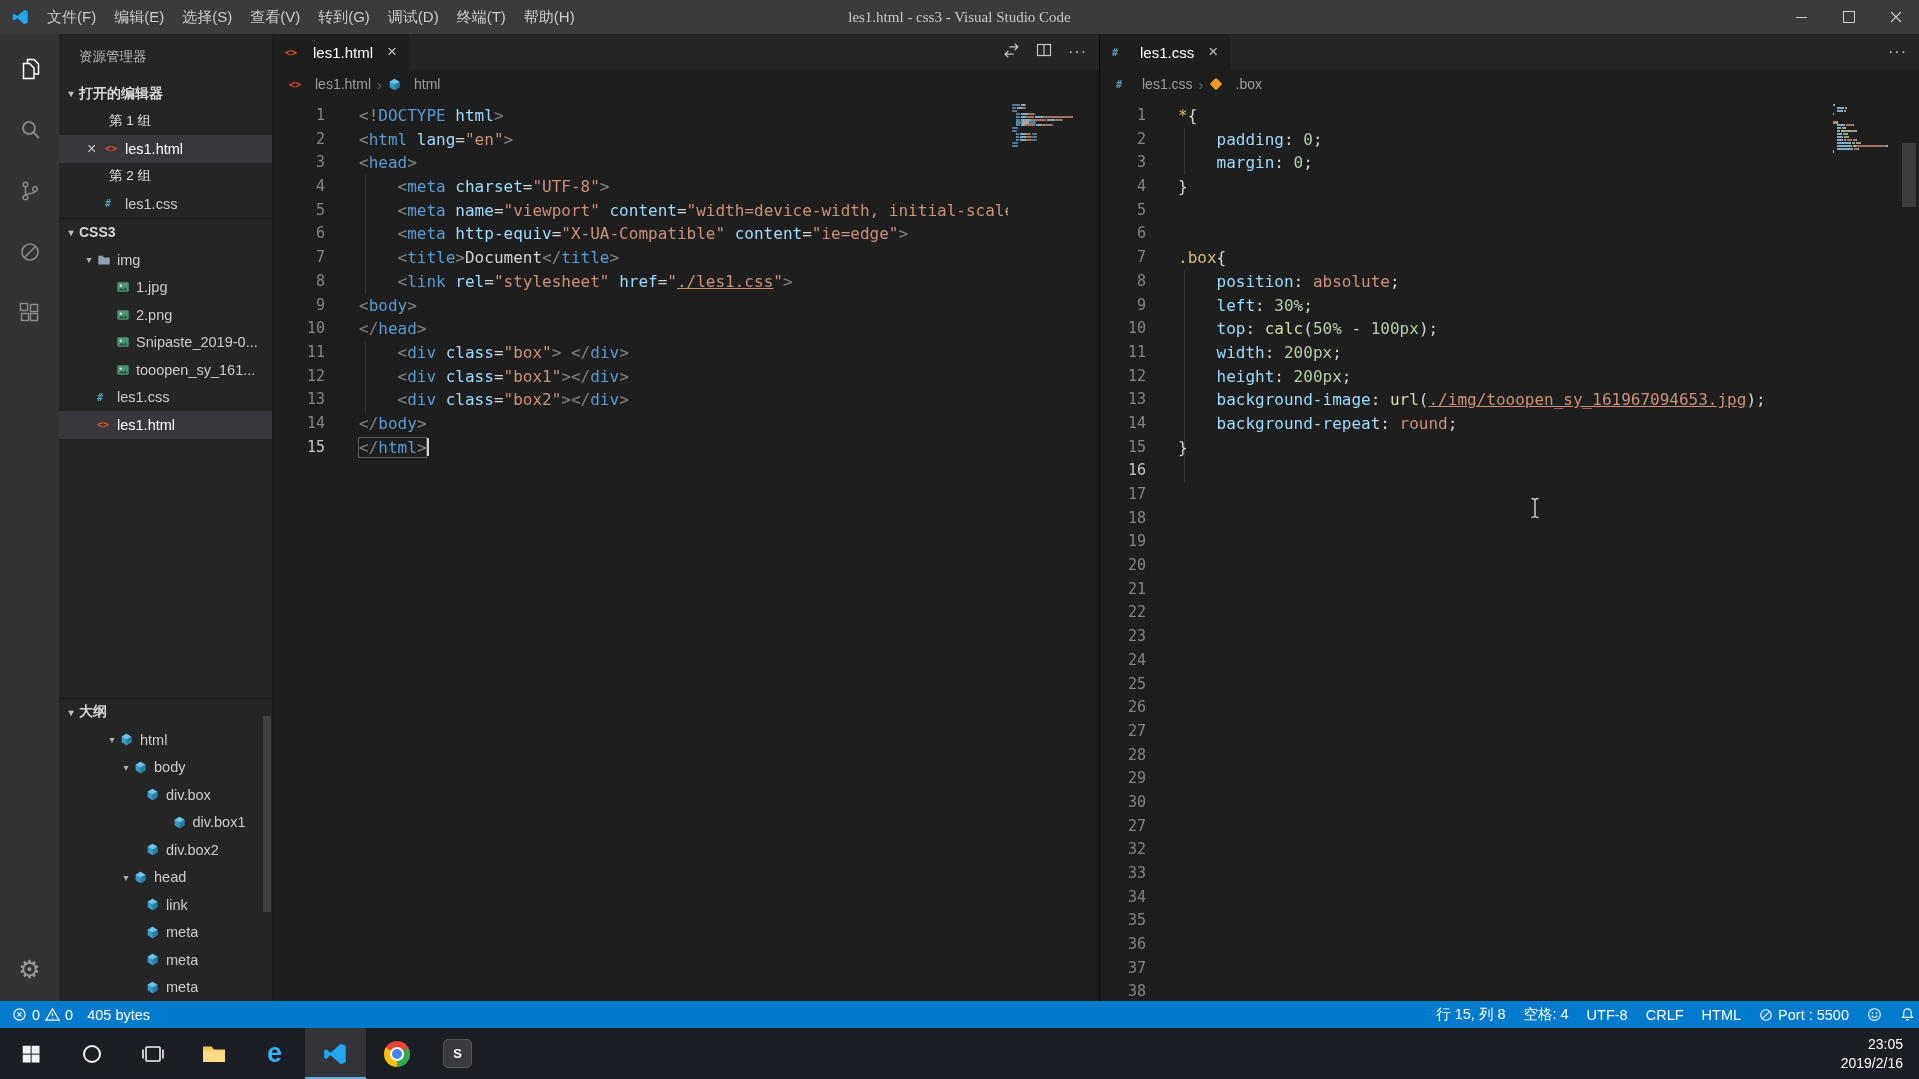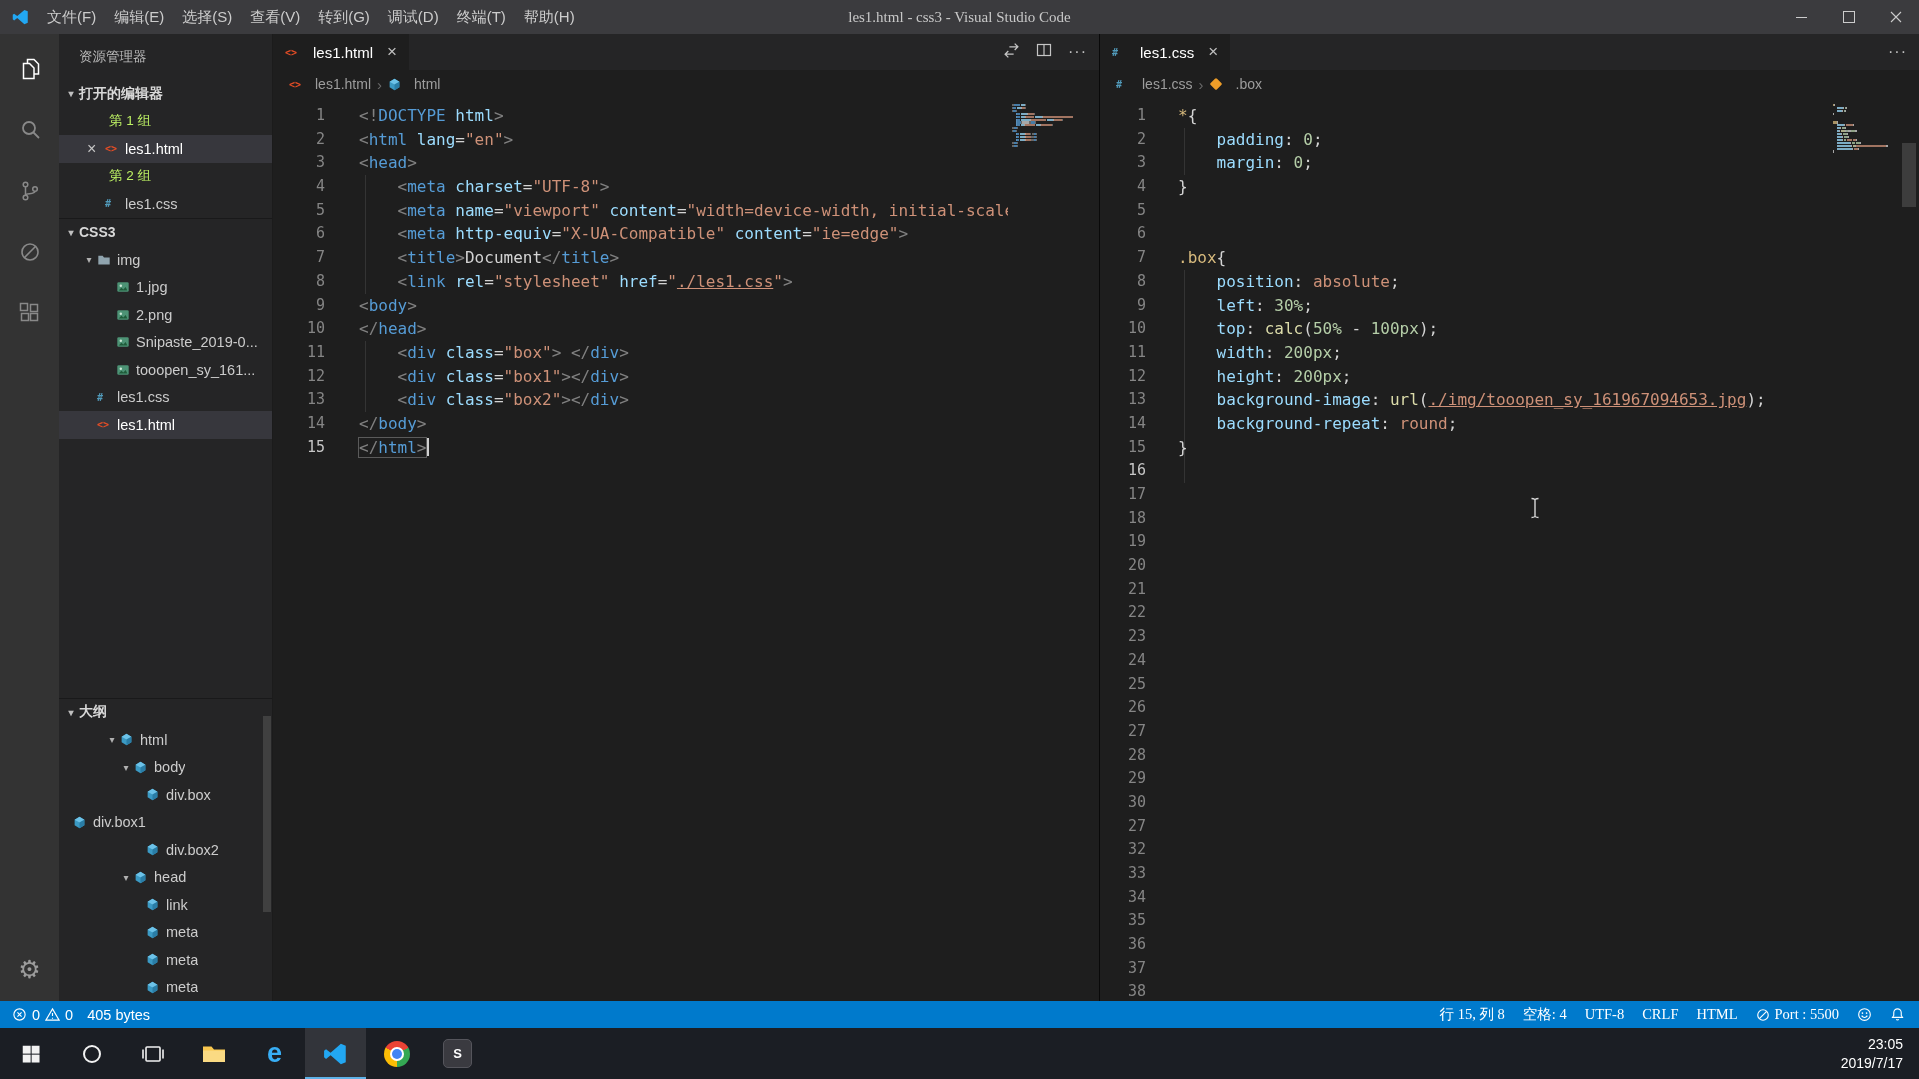--- a/index.html
+++ b/index.html
@@ -24,21 +24,21 @@
   .gear{margin-top:auto;margin-bottom:12px;font-size:25px;color:#9c9c9c;height:40px;}
 
   
   .sidebar{flex:0 0 213px;width:213px;background:#252526;display:flex;flex-direction:column;overflow:hidden;position:relative;border-right:1px solid #1b1b1b;}
   .sb-title{flex:0 0 46px;display:flex;align-items:center;padding-left:20px;font-size:13.5px;color:#bcbcbc;}
   .sec-header{flex:0 0 27.5px;height:27.5px;display:flex;align-items:center;font-weight:bold;font-size:14px;color:#d8d8d8;padding-left:4px;border-top:1px solid rgba(0,0,0,.30);}
   .sec-header .twisty{width:16px;text-align:center;font-size:10px;color:#c0c0c0;}
   .sec-rows{flex:0 0 auto;}
   .row{height:27.5px;display:flex;align-items:center;font-size:14.5px;color:#cccccc;white-space:nowrap;overflow:hidden;}
   .row.selected{background:#37373d;color:#ffffff;}
-  .group-row{color:#bef264;font-size:13.5px;}
+  .group-row{color:#e5e5e5;font-size:13.5px;}
   .row-close{width:18px;color:#c5c5c5;font-size:16px;flex:0 0 18px;}
   .twisty{width:16px;flex:0 0 16px;text-align:center;font-size:10px;color:#b0b0b0;}
   .slot{display:inline-block;flex:0 0 auto;}
   .ficon{width:20px;flex:0 0 20px;display:inline-flex;align-items:center;}
   .fic{font:bold 10px "DejaVu Sans Mono",monospace;}
   .fic-html{color:#e44d26;}
   .fic-css{color:#519aba;}
   .row-label{overflow:hidden;text-overflow:ellipsis;}
   .sb-spacer{flex:1 1 auto;}
   .outline-sec{overflow:hidden;flex:0 0 auto;}
@@ -80,21 +80,21 @@
   .tk-str{color:#ce9178;} .tk-punc{color:#808080;} .tk-num{color:#b5cea8;}
   .tk-sel{color:#d7ba7d;} .tk-fn{color:#dcdcaa;}
   .tk-link{color:#ce9178;text-decoration:underline;}
   .tk-caret{display:inline-block;width:2px;height:18px;background:#d0d0d0;vertical-align:-3px;margin-left:1px;}
   .tk-swatch{display:inline-block;width:12px;height:12px;background:#000;border:1px solid #e6e6e6;vertical-align:-1px;margin-right:5px;}
   .match-box{outline:1px solid rgba(140,140,140,.55);}
 
   
   .statusbar{flex:0 0 27px;height:27px;background:#007acc;color:#ffffff;display:flex;align-items:center;font-size:14.5px;}
   .sb-left{display:flex;align-items:center;gap:14px;padding-left:12px;}
-  .sb-right{margin-left:auto;display:flex;align-items:center;gap:18px;padding-right:14px;font-family:Liberation Serif, serif;}
+  .sb-right{margin-left:auto;display:flex;align-items:center;gap:18px;padding-right:4px;}
   .sb-item{display:flex;align-items:center;gap:5px;white-space:nowrap;}
 
   
   .taskbar{flex:0 0 51px;height:51px;background:#1b1e24;display:flex;align-items:stretch;}
   .tb-cell{width:61px;display:flex;align-items:center;justify-content:center;}
   .tb-cell.active{background:rgba(255,255,255,.10);box-shadow:inset 0 -2px 0 #5fb2e8;}
   .edge-glyph{font-size:27px;font-weight:bold;color:#38aef5;}
   .sogou{width:27px;height:27px;border-radius:5px;background:#3a3a40;color:#fff;display:flex;align-items:center;justify-content:center;font-size:13px;font-weight:bold;border:1px solid #55555c;}
   .chrome{width:26px;height:26px;border-radius:50%;background:conic-gradient(from -60deg,#ea4335 0 120deg,#34a853 120deg 240deg,#fbbc05 240deg 360deg);position:relative;}
   .chrome::before{content:'';position:absolute;inset:6px;background:#fff;border-radius:50%;}
@@ -317,21 +317,21 @@
               <span class="slot" style="width: 14px;"></span>
               <span class="ficon">
                 <svg width="13" height="13" viewBox="0 0 16 16">
                   <path d="M8 1 14 4.5v7L8 15 2 11.5v-7z" fill="#3b9ac4"></path>
                   <path d="M8 1 14 4.5 8 8 2 4.5z" fill="#6cc2e8"></path>
                   <path d="M8 8v7l6-3.5v-7z" fill="#2a7da6"></path>
                 </svg>
               </span>
               <span class="row-label">div.box</span>
             </div>
-            <div class="row" style="">
+            <div class="row" style="padding-left: 73px; justify-content: center;">
               <span class="slot" style="width: 14px;"></span>
               <span class="ficon">
                 <svg width="13" height="13" viewBox="0 0 16 16">
                   <path d="M8 1 14 4.5v7L8 15 2 11.5v-7z" fill="#3b9ac4"></path>
                   <path d="M8 1 14 4.5 8 8 2 4.5z" fill="#6cc2e8"></path>
                   <path d="M8 8v7l6-3.5v-7z" fill="#2a7da6"></path>
                 </svg>
               </span>
               <span class="row-label">div.box1</span>
             </div>
@@ -950,21 +950,21 @@
         </svg>
     </div>
     <div class="tb-cell">
       <div class="chrome"></div>
     </div>
     <div class="tb-cell">
       <div class="sogou">S</div>
     </div>
     <div class="tb-clock">
       <div>23:05</div>
-      <div>2019/7/17</div>
+      <div>2019/2/16</div>
     </div>
   </div>
 
   <div class="mouse-cursor">
     <svg width="12" height="22" viewBox="0 0 12 22" fill="none" stroke="#d8d8d8" stroke-width="1.4">
         <path d="M2.5 1.5c2 0 3.5 1 3.5 1s1.5-1 3.5-1M6 2.5v17M2.5 20.5c2 0 3.5-1 3.5-1s1.5 1 3.5 1"></path>
       </svg>
   </div>
 </div>
 

